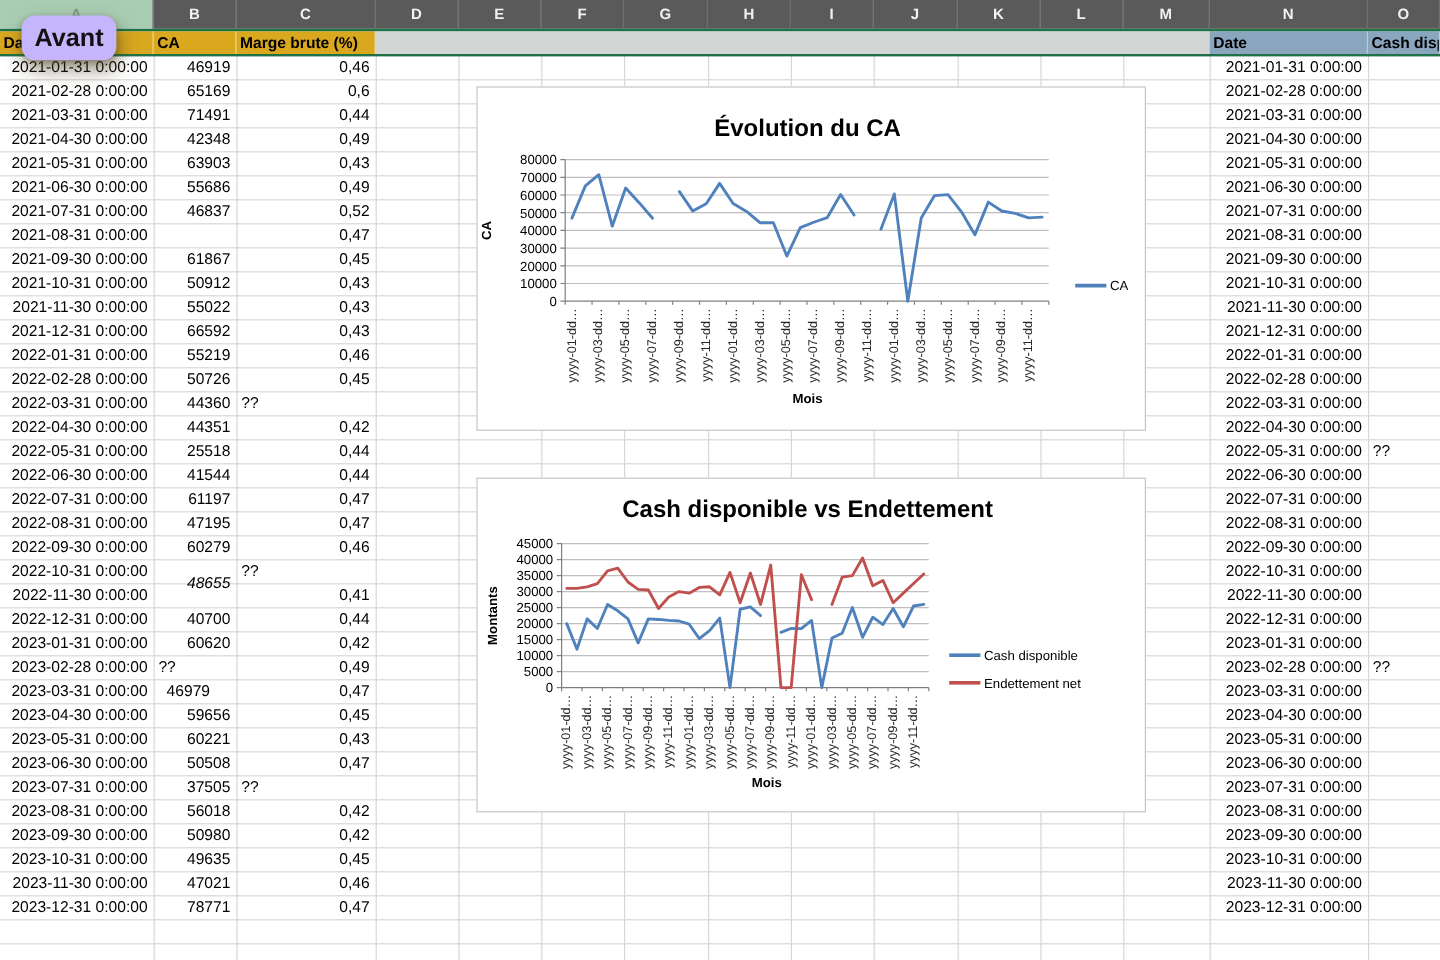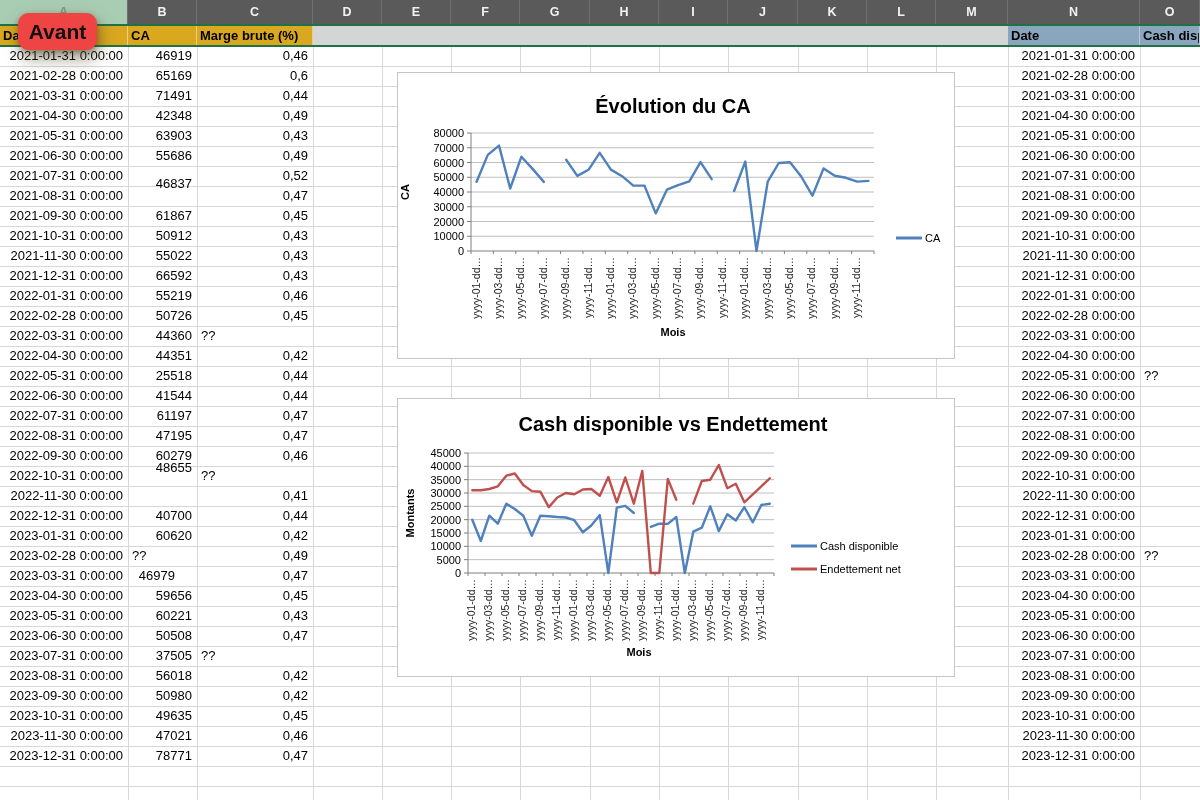--- a/index.html
+++ b/index.html
@@ -16,21 +16,21 @@
   .hdrcell{position:absolute;top:26px;height:19px;font-size:13px;font-weight:bold;color:#000;
            line-height:19px;padding-left:3px;box-sizing:border-box;white-space:nowrap;overflow:hidden;}
   .gold{background:#d9a81f;border-right:1px solid rgba(255,255,255,.45);}
   .grayfill{background:#d4d6d6;}
   .bluefill{background:#8aa5be;border-right:1px solid rgba(255,255,255,.4);}
   .cell{position:absolute;height:20px;line-height:20px;font-size:13px;color:#000;
         box-sizing:border-box;white-space:nowrap;z-index:2;}
   .r{text-align:right;padding-right:5px;}
   .l{text-align:left;padding-left:4px;}
   .chart{position:absolute;background:#fff;border:1px solid #c6c6c6;z-index:3;}
-  #badge{position:absolute;left:18px;top:13px;width:79px;height:37px;background:#ef4444;
+  #badge{position:absolute;left:18px;top:13px;width:79px;height:37px;background:#c4b5fd;
          border-radius:11px;z-index:6;display:flex;align-items:center;justify-content:center;
          font-size:21px;font-weight:600;color:#111;
          box-shadow:2px 8px 16px rgba(70,60,30,.55), 0 2px 5px rgba(70,60,30,.35);}
   svg text{font-family:"Liberation Sans", sans-serif;}
 </style>
 </head>
 <body>
 
 <div id="sheet">
 
@@ -127,21 +127,21 @@
       <div class="cell r" style="left: 0px; width: 128px; top: 106px;">2021-04-30 0:00:00</div>
       <div class="cell r" style="left: 128px; width: 69px; top: 106px;">42348</div>
       <div class="cell r" style="left: 197px; width: 116px; top: 106px;">0,49</div>
       <div class="cell r" style="left: 0px; width: 128px; top: 126px;">2021-05-31 0:00:00</div>
       <div class="cell r" style="left: 128px; width: 69px; top: 126px;">63903</div>
       <div class="cell r" style="left: 197px; width: 116px; top: 126px;">0,43</div>
       <div class="cell r" style="left: 0px; width: 128px; top: 146px;">2021-06-30 0:00:00</div>
       <div class="cell r" style="left: 128px; width: 69px; top: 146px;">55686</div>
       <div class="cell r" style="left: 197px; width: 116px; top: 146px;">0,49</div>
       <div class="cell r" style="left: 0px; width: 128px; top: 166px;">2021-07-31 0:00:00</div>
-      <div class="cell r" style="left: 128px; width: 69px; top: 174px;">46837</div>
+      <div class="cell r" style="left: 128px; width: 69px; top: 166px;">46837</div>
       <div class="cell r" style="left: 197px; width: 116px; top: 166px;">0,52</div>
       <div class="cell r" style="left: 0px; width: 128px; top: 186px;">2021-08-31 0:00:00</div>
       <div class="cell r" style="left: 197px; width: 116px; top: 186px;">0,47</div>
       <div class="cell r" style="left: 0px; width: 128px; top: 206px;">2021-09-30 0:00:00</div>
       <div class="cell r" style="left: 128px; width: 69px; top: 206px;">61867</div>
       <div class="cell r" style="left: 197px; width: 116px; top: 206px;">0,45</div>
       <div class="cell r" style="left: 0px; width: 128px; top: 226px;">2021-10-31 0:00:00</div>
       <div class="cell r" style="left: 128px; width: 69px; top: 226px;">50912</div>
       <div class="cell r" style="left: 197px; width: 116px; top: 226px;">0,43</div>
       <div class="cell r" style="left: 0px; width: 128px; top: 246px;">2021-11-30 0:00:00</div>
@@ -171,21 +171,21 @@
       <div class="cell r" style="left: 0px; width: 128px; top: 406px;">2022-07-31 0:00:00</div>
       <div class="cell r" style="left: 128px; width: 69px; top: 406px;">61197</div>
       <div class="cell r" style="left: 197px; width: 116px; top: 406px;">0,47</div>
       <div class="cell r" style="left: 0px; width: 128px; top: 426px;">2022-08-31 0:00:00</div>
       <div class="cell r" style="left: 128px; width: 69px; top: 426px;">47195</div>
       <div class="cell r" style="left: 197px; width: 116px; top: 426px;">0,47</div>
       <div class="cell r" style="left: 0px; width: 128px; top: 446px;">2022-09-30 0:00:00</div>
       <div class="cell r" style="left: 128px; width: 69px; top: 446px;">60279</div>
       <div class="cell r" style="left: 197px; width: 116px; top: 446px;">0,46</div>
       <div class="cell r" style="left: 0px; width: 128px; top: 466px;">2022-10-31 0:00:00</div>
-      <div class="cell r" style="left: 128px; width: 69px; top: 458px;">48655</div>
+      <div class="cell r" style="left: 128px; width: 69px; top: 476px; font-style: italic;">48655</div>
       <div class="cell l" style="left: 197px; width: 116px; top: 466px;">??</div>
       <div class="cell r" style="left: 0px; width: 128px; top: 486px;">2022-11-30 0:00:00</div>
       <div class="cell r" style="left: 197px; width: 116px; top: 486px; padding-left: 40px;">0,41</div>
       <div class="cell r" style="left: 0px; width: 128px; top: 506px;">2022-12-31 0:00:00</div>
       <div class="cell r" style="left: 128px; width: 69px; top: 506px;">40700</div>
       <div class="cell r" style="left: 197px; width: 116px; top: 506px;">0,44</div>
       <div class="cell r" style="left: 0px; width: 128px; top: 526px;">2023-01-31 0:00:00</div>
       <div class="cell r" style="left: 128px; width: 69px; top: 526px;">60620</div>
       <div class="cell r" style="left: 197px; width: 116px; top: 526px;">0,42</div>
       <div class="cell r" style="left: 0px; width: 128px; top: 546px;">2023-02-28 0:00:00</div>

